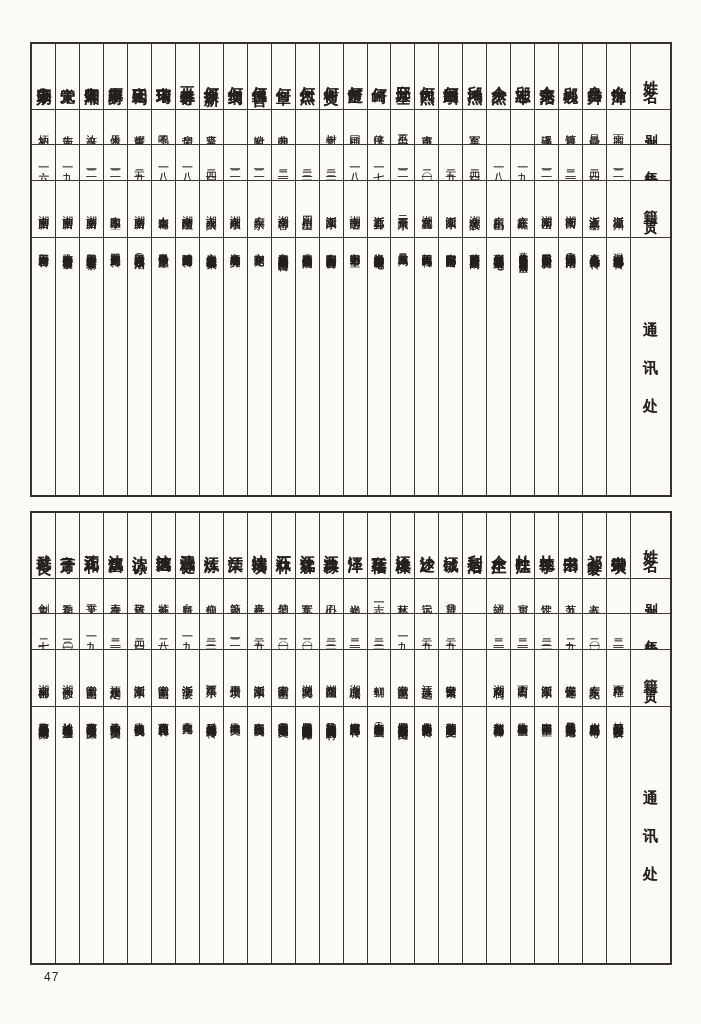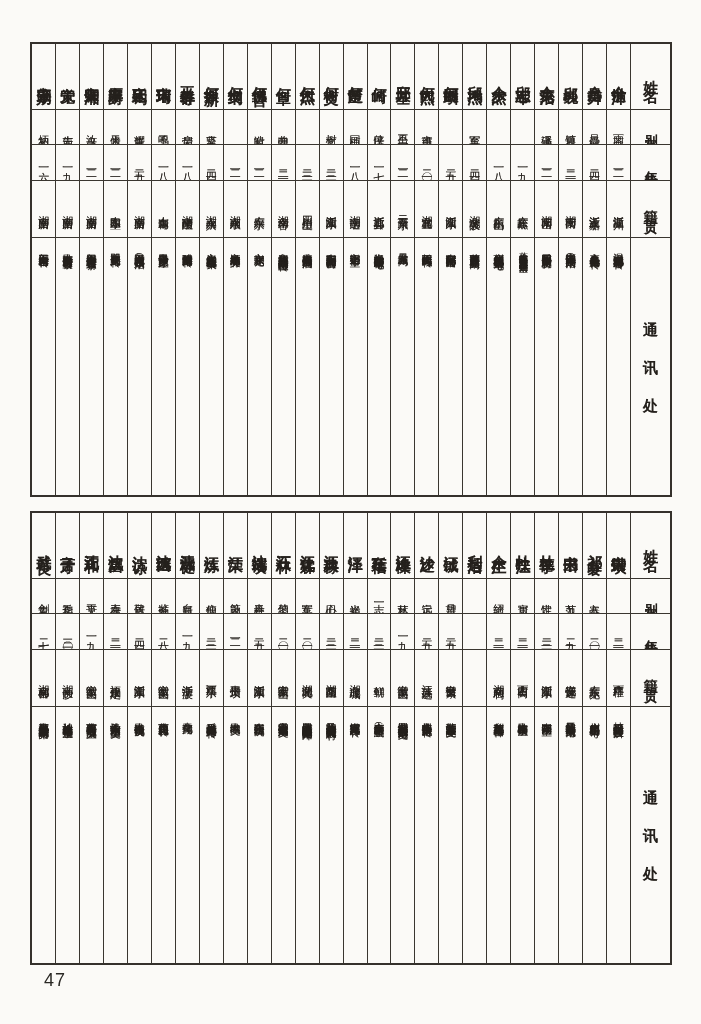--- a/index.html
+++ b/index.html
@@ -56,21 +56,21 @@
   
   .col.header .vtext{font-weight:700;}
   .col.header .name .vtext{font-size:15px;letter-spacing:9px;}
   .col.header .alias .vtext{font-size:13px;letter-spacing:3px;}
   .col.header .age .vtext{font-size:13px;letter-spacing:2px;}
   .col.header .origin .vtext{font-size:14px;letter-spacing:10px;}
   .col.header .address{align-items:center;padding-top:0;}
   .col.header .address .vtext{font-size:15px;letter-spacing:38px;max-height:none;}
   .page-number{
     position:absolute;left:44px;top:970px;
-    font-size:18px;color:#2a2824;letter-spacing:1px;text-align:right;
+    font-size:12px;color:#2a2824;letter-spacing:1px;text-align:right;
   }
 </style>
 </head>
 <body>
 
 <div class="scan-page">
   <div id="table-top" class="dir-table">
       <div class="col header">
         <div class="cell name">
           <span class="vtext">姓名</span>

